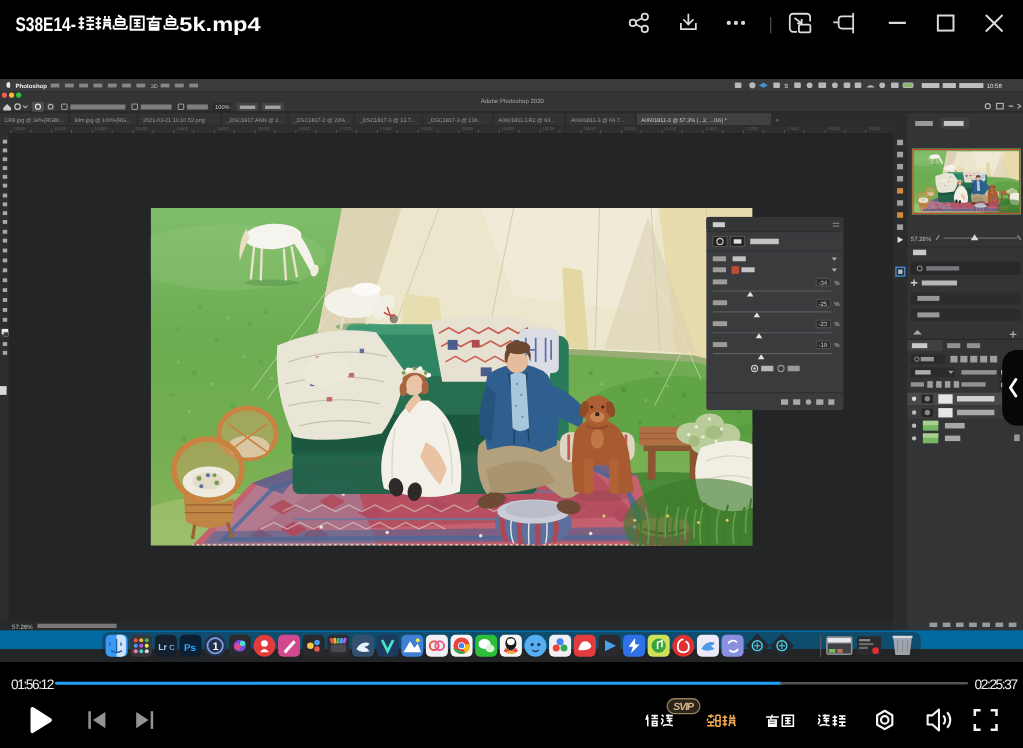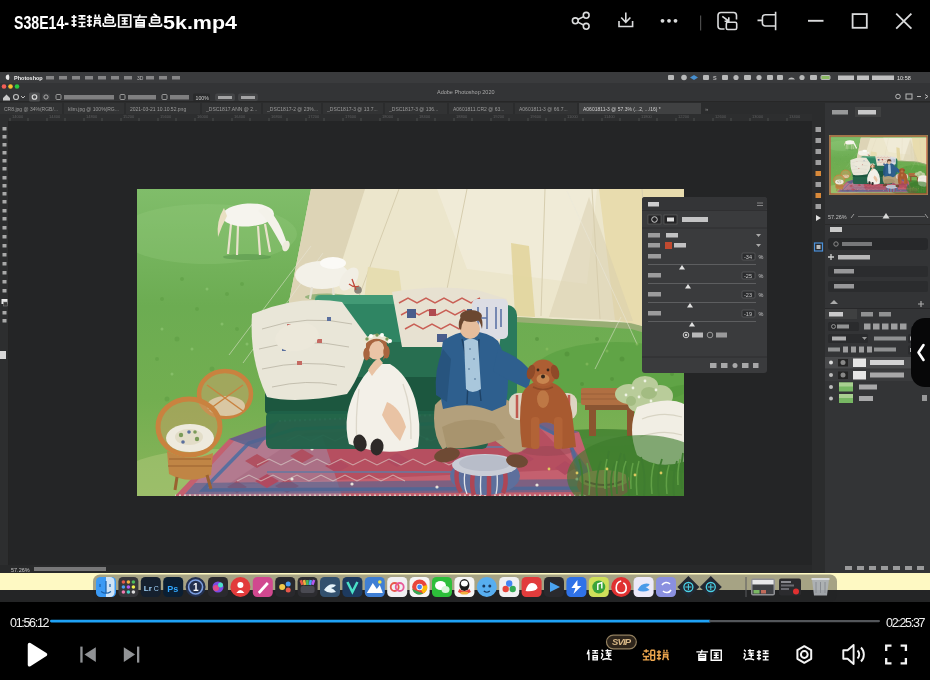--- a/index.html
+++ b/index.html
@@ -10,21 +10,21 @@
 #controls{left:0;top:602px;width:930px;height:81px;background:#000}
 
 #menubar{left:0;top:0;width:930px;height:11px;background:#3a3b3d}
 #optbar{left:0;top:11px;width:930px;height:19px;background:#333436;border-bottom:1px solid #272727}
 #tabsrow{left:0;top:30px;width:930px;height:12px;background:#2b2c2d}
 #ruler{left:0;top:42px;width:930px;height:7px;background:#2d2e2f;border-bottom:1px solid #222}
 #toolstrip{left:0;top:49px;width:9px;height:444px;background:#2d2e2f;border-right:1px solid #242424}
 #canvas{left:9px;top:49px;width:803px;height:444px;background:#242526}
 #statusbar{left:0;top:493px;width:812px;height:8px;background:#28292a}
 #rightdock{left:812px;top:31px;width:118px;height:470px;background:#333436}
-#deskdock{left:0;top:501px;width:930px;height:17px;background:#fef9c3}
+#deskdock{left:0;top:501px;width:930px;height:17px;background:#0369a1}
 </style></head>
 <body>
 <div class="abs" id="titlebar">
 <svg width="930" height="45" xmlns="http://www.w3.org/2000/svg">
 <defs>
 <g id="cjA" stroke-width="1.7" fill="none">
           <path d="M3.5 2V14M1 4.2H6M1 8H6M1 11.8H6M8 2.8H15M11.5 2.8V6M8 6H15M8 9.5H15M11.5 9.5V13.5M8 13.5H15"></path>
         </g>
 <g id="cjB" stroke-width="1.7" fill="none">
           <path d="M3.5 2V14M1 4.2H6M1 8H6M1 11.8H6M9.5 1.5V4M13 1.5V4M8 5.2H15M9 7.5H14V10H9ZM9 10L8 13.8M13 10L15 13.8"></path>

